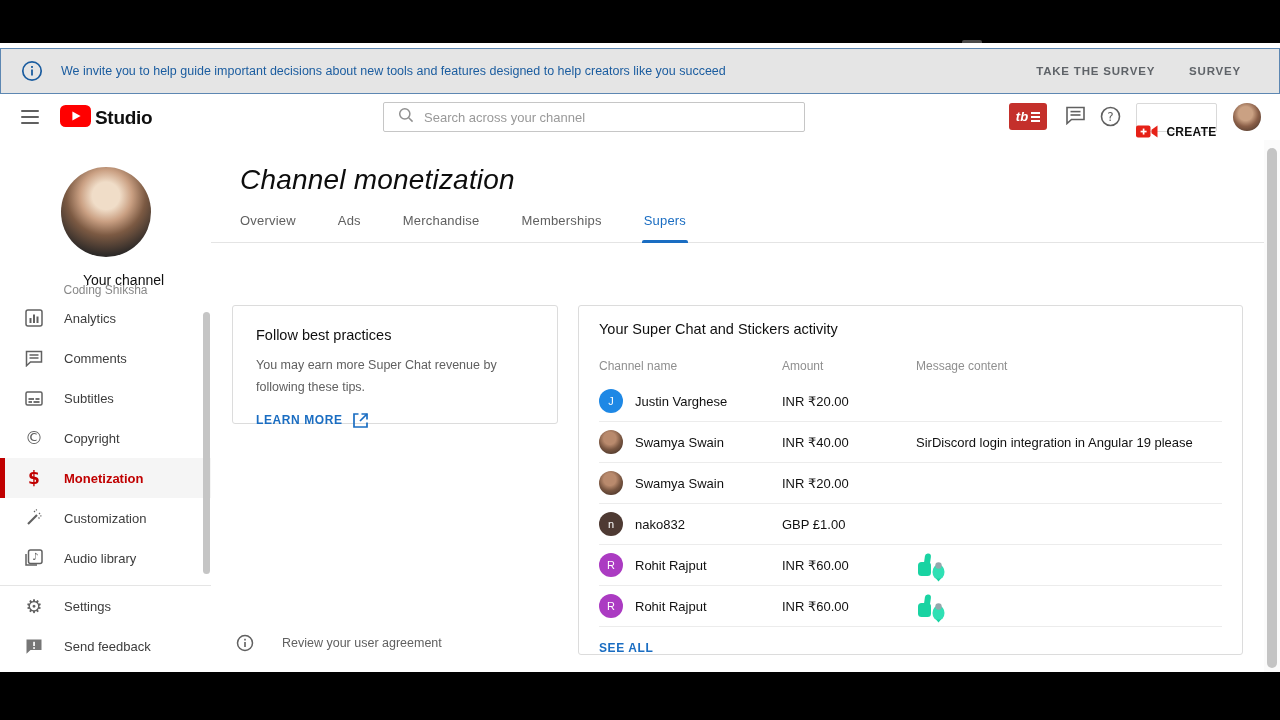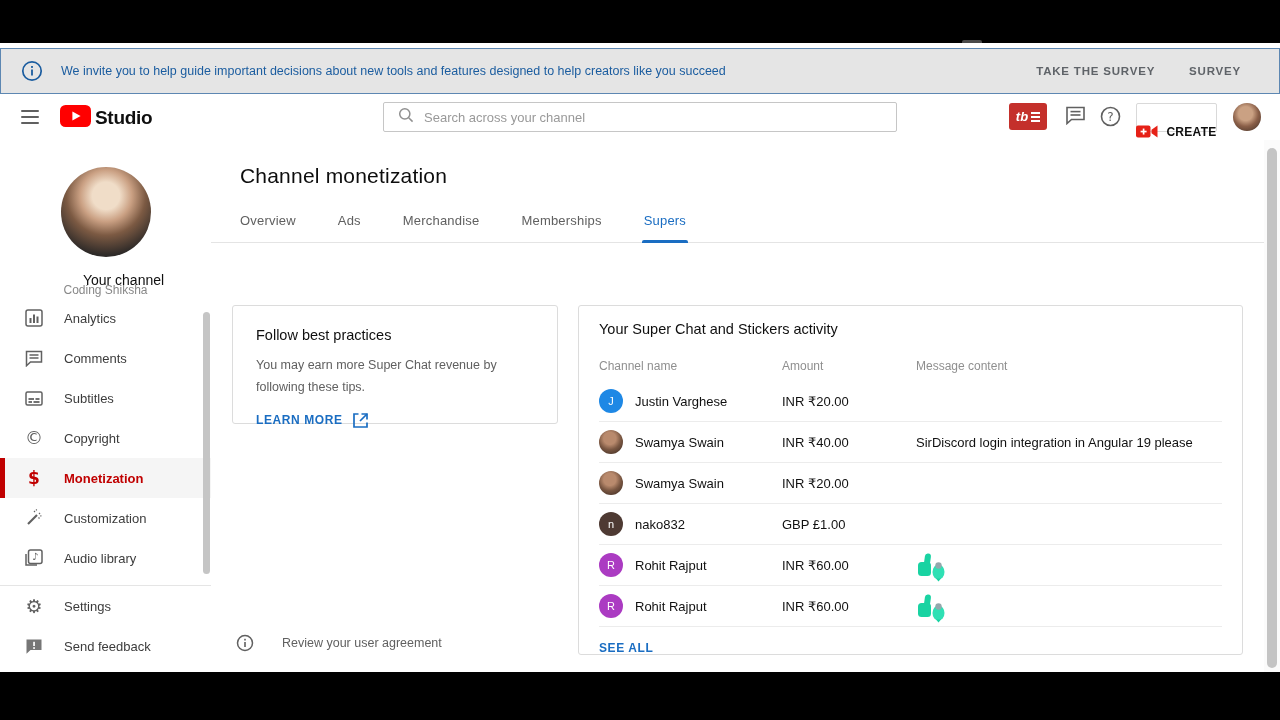--- a/index.html
+++ b/index.html
@@ -17,21 +17,21 @@
   .banner-msg { margin-left:18px; color:#1a5c9f; font-size:12.5px; flex:1 1 auto; }
   .banner-actions { display:flex; gap:34px; margin-right:38px; }
   .banner-btn { color:#5f6368; font-size:11.5px; font-weight:bold; letter-spacing:.8px; cursor:pointer; white-space:nowrap; }
 
   
   .header { position:absolute; left:0; top:94px; width:1280px; height:46px; background:#fff; }
   .hamburger { position:absolute; left:21px; top:16px; width:18px; height:14px; display:flex; flex-direction:column; justify-content:space-between; cursor:pointer; }
   .hamburger span { display:block; height:2px; background:#606060; border-radius:1px; }
   .logo { position:absolute; left:60px; top:11px; display:flex; align-items:center; gap:4px; }
   .logo-text { font-size:19px; font-weight:bold; color:#0f0f0f; letter-spacing:-.3px; }
-  .searchbox { position:absolute; left:383px; top:8px; width:514px; height:30px; border:1px solid #c6c6c6; border-radius:2px; background:#fff; display:flex; align-items:center; }
+  .searchbox { position:absolute; left:383px; top:8px; width:422px; height:30px; border:1px solid #c6c6c6; border-radius:2px; background:#fff; display:flex; align-items:center; }
   .searchbox svg { margin-left:14px; }
   .searchbox input { border:none; outline:none; flex:1; font-size:13px; color:#333; padding:0 10px; font-family:inherit; background:transparent; }
   .searchbox input::placeholder { color:#999; }
   .tubebuddy { position:absolute; left:1009px; top:9px; width:38px; height:27px; background:#c4302b; border-radius:3px; display:flex; align-items:center; justify-content:center; gap:3px; cursor:pointer; }
   .tubebuddy .tb { color:#fff; font-weight:bold; font-size:13px; font-style:italic; }
   .tubebuddy .tb-lines { display:flex; flex-direction:column; gap:2px; }
   .tubebuddy .tb-lines i { display:block; width:9px; height:2px; background:#fff; }
   .hd-icon { position:absolute; top:12px; cursor:pointer; }
   .create-btn { position:absolute; left:1136px; top:9px; width:81px; height:29px; border:1px solid #d9d9d9; border-radius:2px; background:#fff; display:flex; align-items:center; justify-content:center; gap:7px; cursor:pointer; }
   .create-btn span { font-size:12px; font-weight:bold; color:#0f0f0f; letter-spacing:.3px;margin-top:28px; }
@@ -54,21 +54,21 @@
   .side-item.selected .slabel { color:#c00000; font-weight:bold; }
   .side-item.selected .sicon { color:#c00000; }
   .sel-bar { position:absolute; left:0; top:0; width:5px; height:40px; background:#c00000; }
   .glyph-icon { font-family:"DejaVu Sans",sans-serif; font-size:18px; line-height:1; }
   .side-divider { position:absolute; left:0; top:445px; width:211px; border-top:1px solid #e5e5e5; }
   .side-footer { position:absolute; left:0; top:446px; width:211px; }
   .side-scroll { position:absolute; left:203px; top:172px; width:7px; height:262px; background:#c5c5c5; border-radius:4px; cursor:pointer; }
 
   
   .content { position:absolute; left:211px; top:0; width:1053px; height:532px; }
-  .page-title { position:absolute; left:29px; top:24px; font-size:21px; font-weight:500; color:#0d0d0d; letter-spacing:.2px; }
+  .page-title { position:absolute; left:29px; top:24px; font-size:28px; font-weight:500; color:#0d0d0d; letter-spacing:.2px;font-style:italic; }
   .tabs { position:absolute; left:0; top:62px; width:1053px; height:41px; border-bottom:1px solid #e4e4e4; display:flex; align-items:flex-end; padding-left:29px; gap:42px; }
   .tab { position:relative; font-size:13px; font-weight:500; color:#606060; letter-spacing:.2px; padding-bottom:14px; cursor:pointer; }
   .tab.selected { color:#1a6dc2; }
   .tab-underline { position:absolute; left:-2px; right:-2px; bottom:-1px; height:3px; background:#1a6dc2; border-radius:2px 2px 0 0; }
 
   .toggles-row { position:absolute; right:28px; top:133px; display:flex; align-items:center; gap:30px; }
   .toggle-group { display:flex; align-items:center; gap:11px; cursor:pointer; }
   .toggle-label { font-size:12.5px; color:#3c3c3c; }
   .toggle { position:relative; width:34px; height:14px; border-radius:7px; background:#bccfe8; }
   .toggle .knob { position:absolute; right:-3px; top:-3px; width:20px; height:20px; border-radius:50%; background:#1a73e8; box-shadow:0 1px 2px rgba(0,0,0,.3); }

